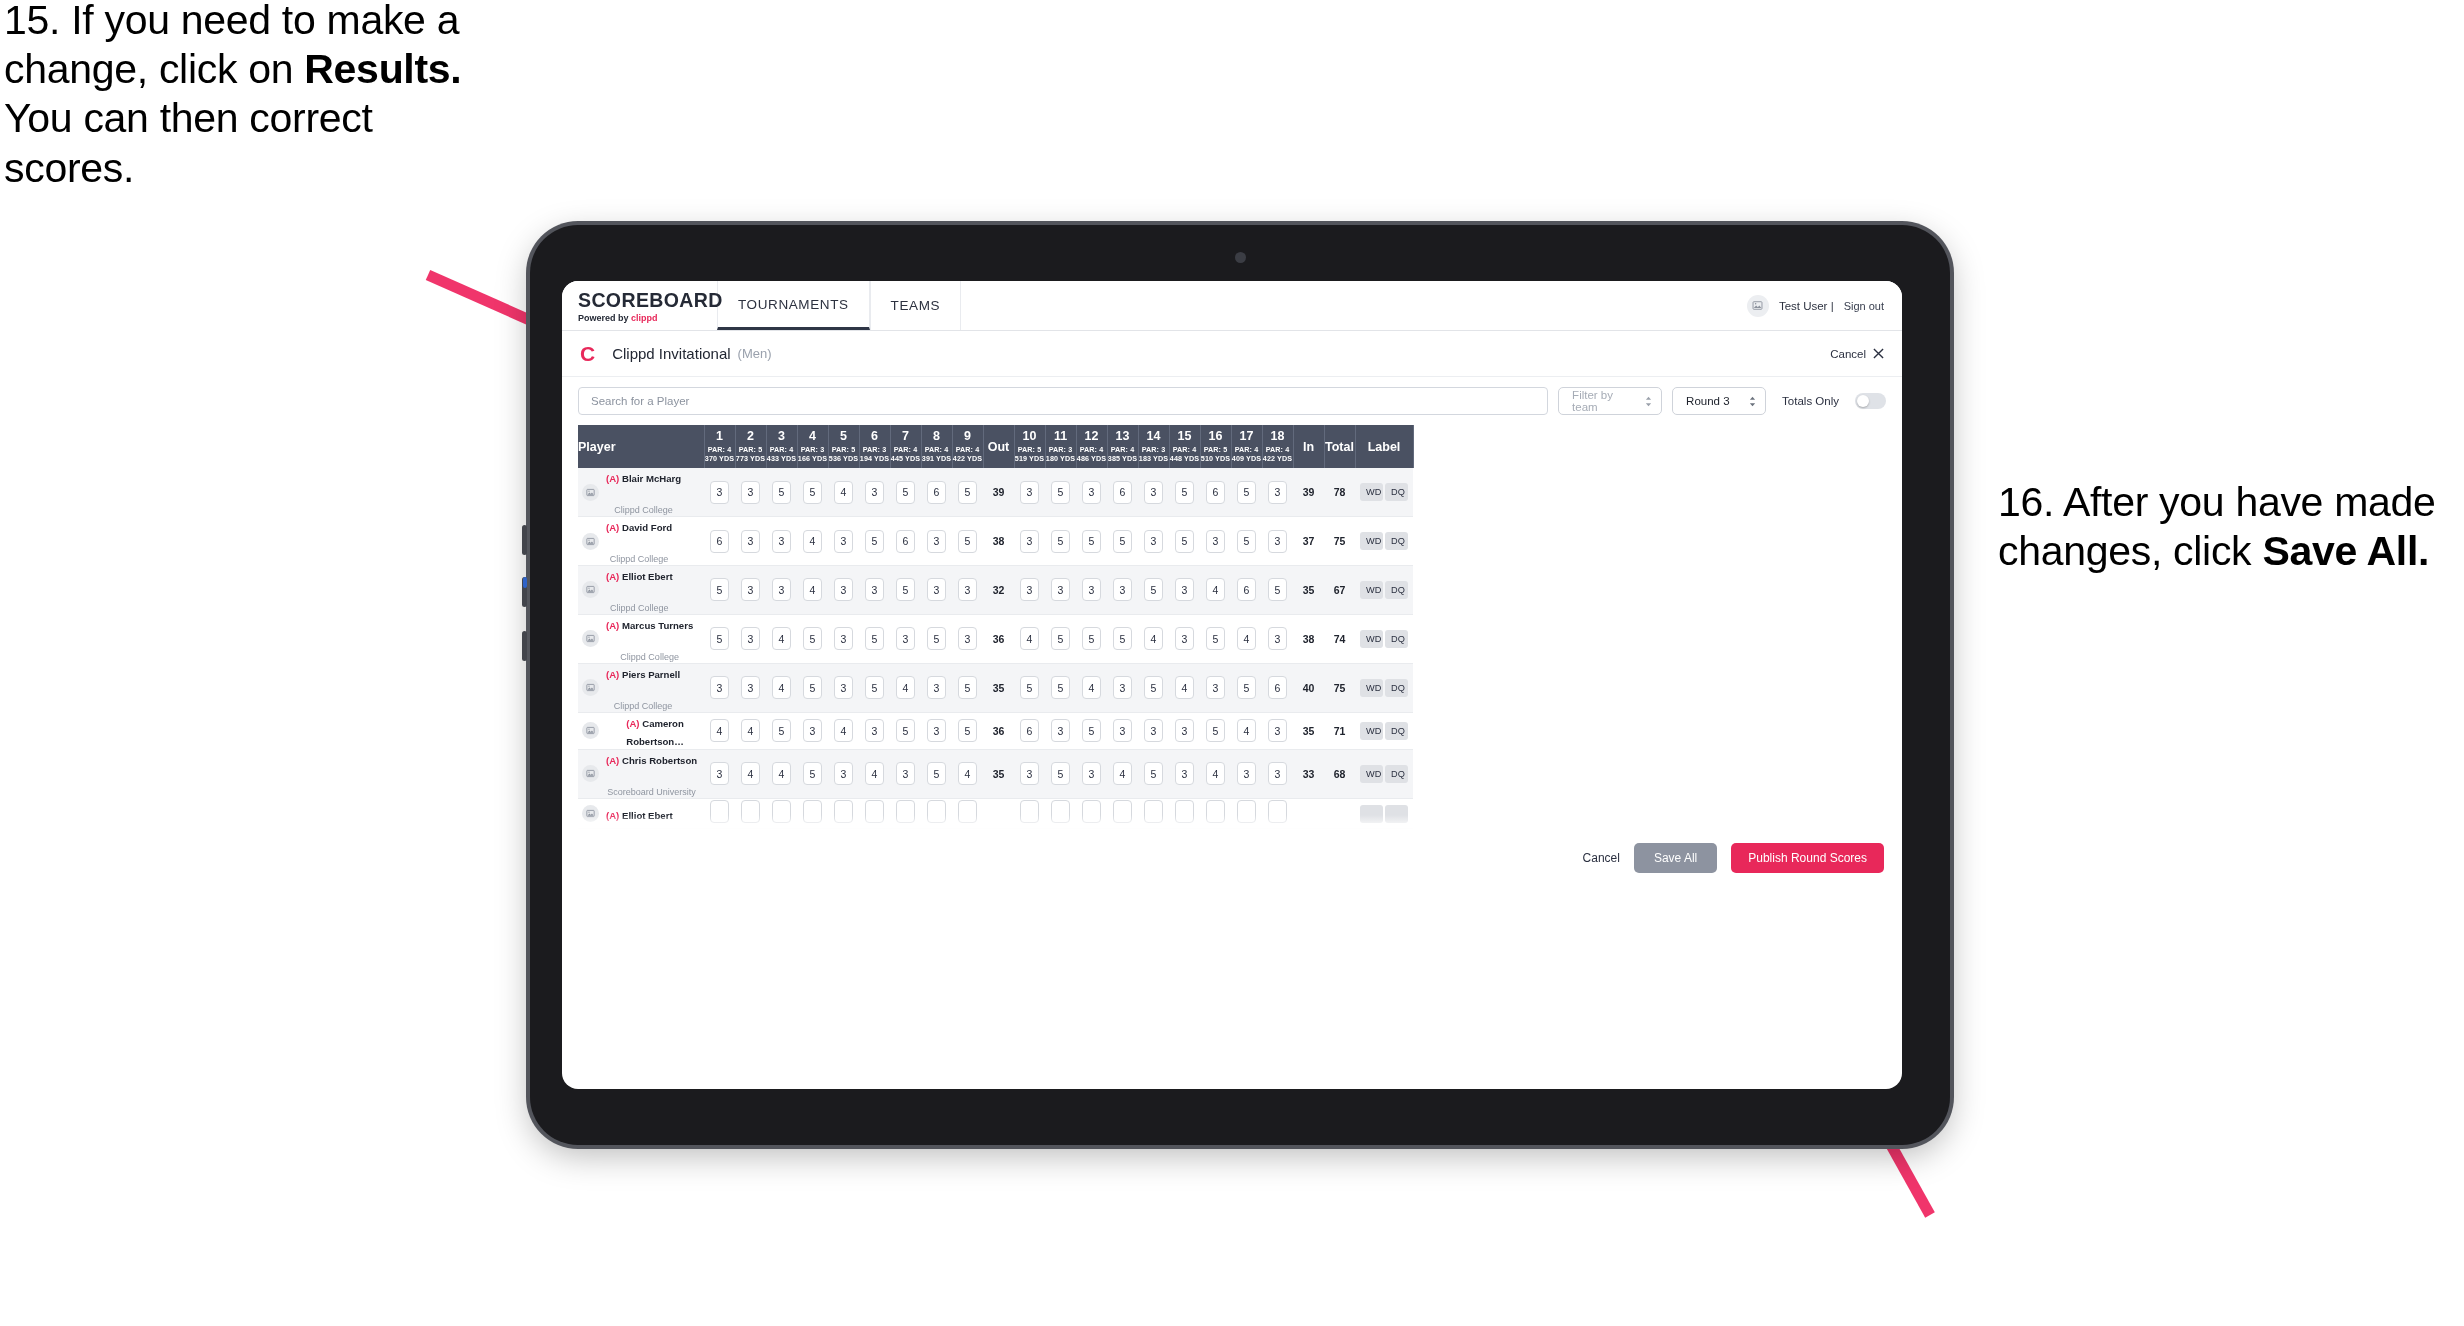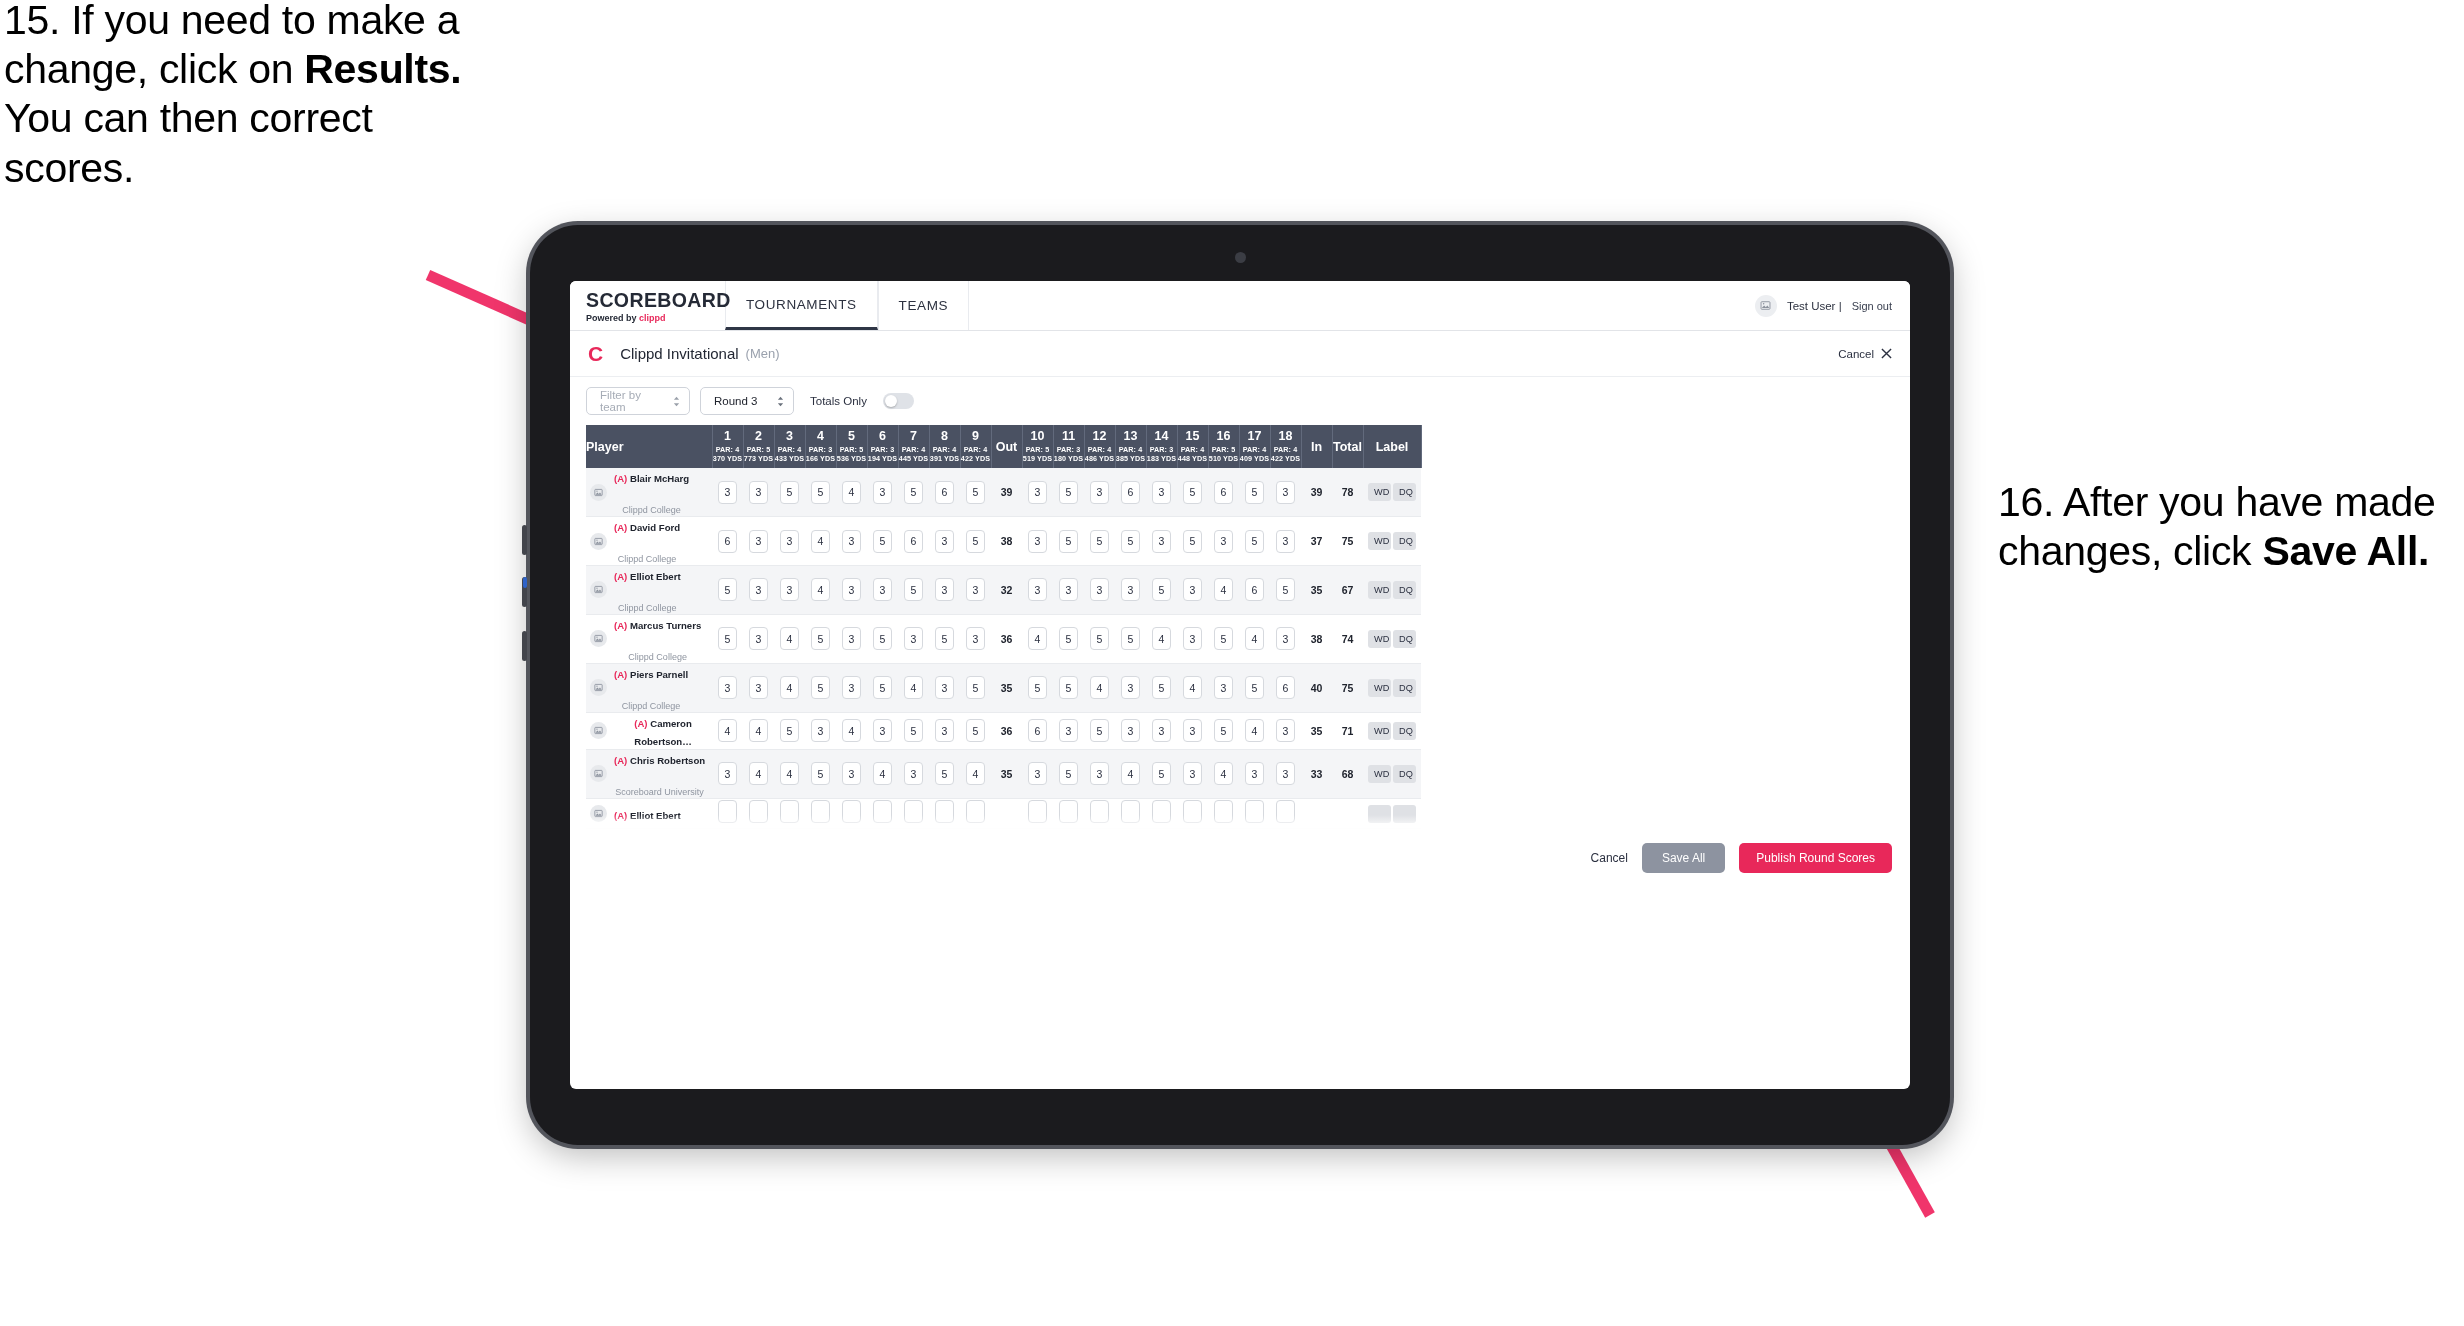--- a/index.html
+++ b/index.html
@@ -50,24 +50,24 @@
   #sb2 { top: 352px; height: 30px; }
   #sb3 { top: 406px; height: 30px; }
   #sb-blue {
     position: absolute; left: -7px; top: 352px;
     width: 4px; height: 11px; background: #2f63c8; border-radius: 2px;
   }
 
   
   #screen {
     position: absolute;
-    left: 40px; top: 56px;
+    left: 32px; top: 56px;
     width: 1340px; height: 808px;
     background: #ffffff;
-    border-radius: 6px;
+    border-radius: 16px;
     overflow: hidden;
   }
 
   
   #appbar {
     height: 50px; display: flex; align-items: stretch;
     background: #fff; border-bottom: 1px solid #e2e4e8;
     position: relative;
   }
   #brand {
@@ -290,20 +290,23 @@
         <div id="cancel-x">
           <span>Cancel</span>
           <svg width="11" height="11" viewBox="0 0 12 12">
             <path d="M1 1 11 11 M11 1 1 11" stroke="#2b3040" stroke-width="1.5" fill="none"></path>
           </svg>
         </div>
       </div>
 
 
       <div id="filterbar">
+        <div id="search-input">
+          <span>Search for a Player</span>
+        </div>
         <div class="sel-box" id="team-filter">
           <span>Filter by team</span>
           <span class="stepper">
             <svg width="7" height="11" viewBox="0 0 8 12">
                 <path d="M4 0.5 7 4 1 4z" fill="#9aa0aa"></path>
                 <path d="M4 11.5 1 8 7 8z" fill="#9aa0aa"></path>
               </svg>
           </span>
         </div>
         <div class="sel-box" id="round-filter">

